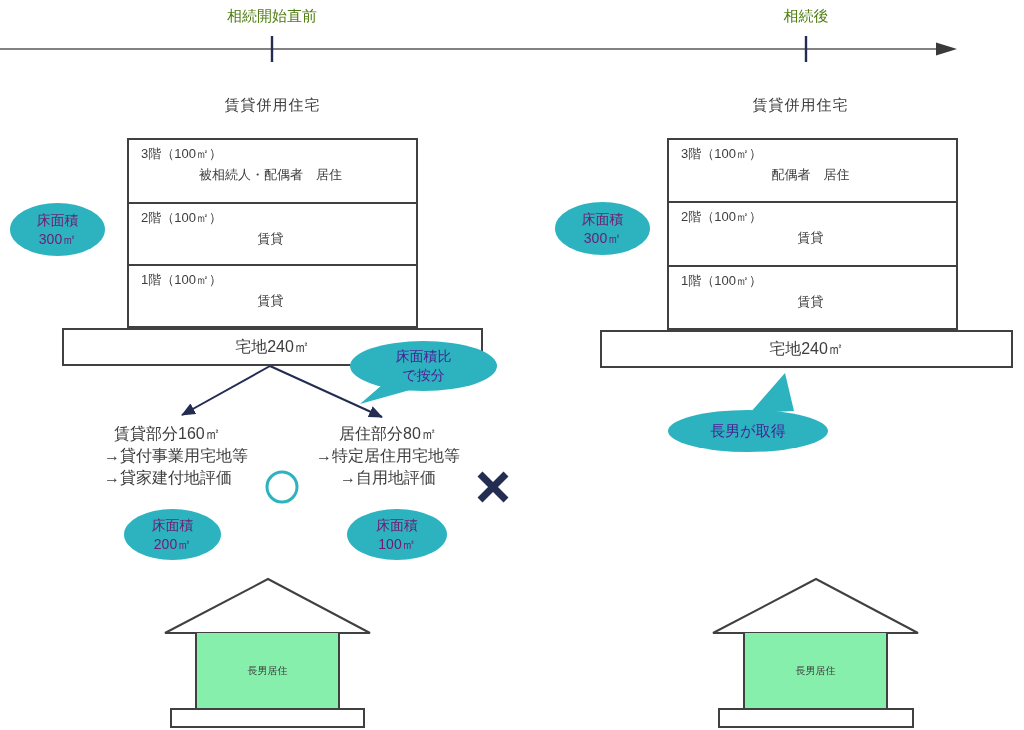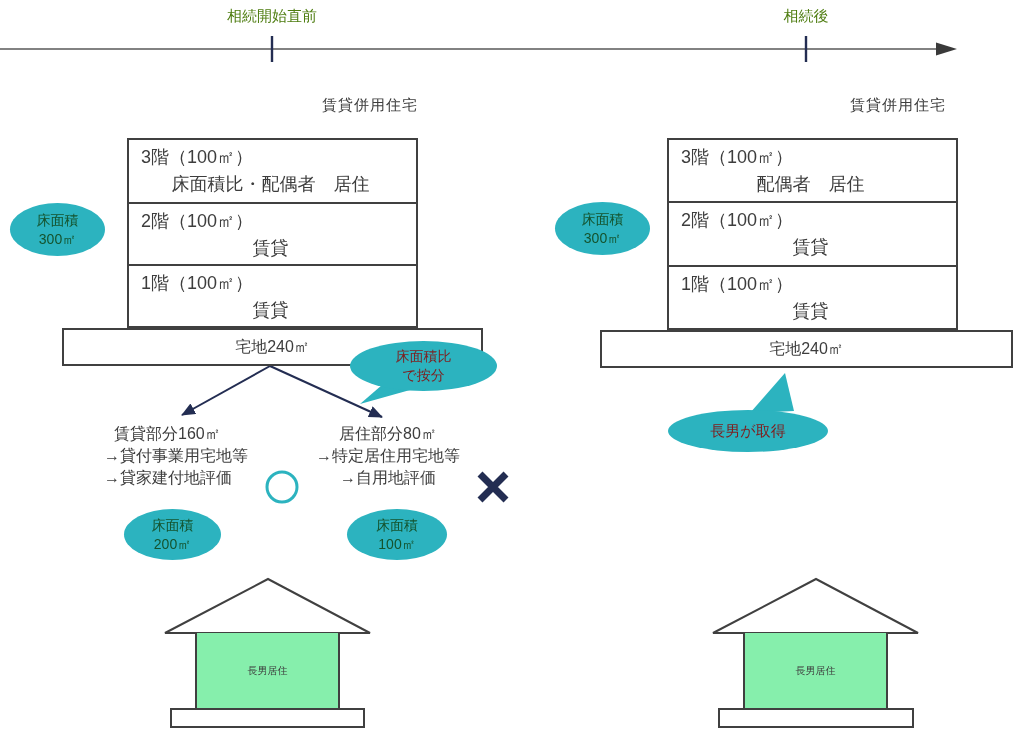--- a/index.html
+++ b/index.html
@@ -1,31 +1,31 @@
 <!DOCTYPE html>
 <html style="--teal: #2cb3bf; --navy: #232d52; --box-border: #404040; --text: #3d3d3d; --timeline-line: #595959;"><head>
 <meta charset="utf-8">
 <style>
   html,body { margin:0; padding:0; background:#ffffff; }
   body { font-family:"Liberation Sans","DejaVu Sans",sans-serif; color:var(--text,#3d3d3d); }
   .stage { position:relative; width:1024px; height:730px; background:#fff; overflow:hidden; }
   .abs { position:absolute; box-sizing:border-box; }
   .svg-layer { position:absolute; left:0; top:0; width:1024px; height:730px; }
   .tl-label { font-size:15px; text-align:center; color:#4d7c0f; }
-  .title { font-size:15px; text-align:right; letter-spacing:1px; }
+  .title { font-size:15px; text-align:center; letter-spacing:1px; }
   .bldg { border:2px solid var(--box-border,#404040); background:#fff; }
-  .floor { box-sizing:border-box; font-size:18px; padding:5px 16px 0 12px; }
+  .floor { box-sizing:border-box; font-size:13px; padding:5px 16px 0 12px; }
   .floor-divider { border-bottom:2px solid var(--box-border,#404040); }
   .floor-use { text-align:center; margin-top:3px; }
   .land { border:2px solid var(--box-border,#404040); background:#fff; font-size:16px;
           display:flex; align-items:center; justify-content:center; }
-  .badge { background:var(--teal,#2cb3bf); color:#14532d; border-radius:50%;
+  .badge { background:var(--teal,#2cb3bf); color:#701a75; border-radius:50%;
            display:flex; flex-direction:column; align-items:center; justify-content:center;
            font-size:14px; line-height:1.3; text-align:center; }
-  .bubble { background:var(--teal,#2cb3bf); color:#7f1d1d; border-radius:50%;
+  .bubble { background:var(--teal,#2cb3bf); color:#4c1d95; border-radius:50%;
             display:flex; flex-direction:column; align-items:center; justify-content:center;
             font-size:14px; line-height:1.35; text-align:center; }
   .bubble-single { font-size:15px; }
   .result { font-size:16px; line-height:22px; white-space:nowrap; }
   .result .l1 { padding-left:10px; }
   .result-center { text-align:center; }
   .house-body { border-left:2px solid var(--box-border,#404040); border-right:2px solid var(--box-border,#404040);
                 background:#86efac; display:flex; align-items:center; justify-content:center; font-size:10px; }
   .house-base { border:2px solid var(--box-border,#404040); background:#fff; }
 </style>
@@ -57,21 +57,21 @@
   </svg>
 
   <div class="abs tl-label" style="left:192px;top:7px;width:160px;">相続開始直前</div>
   <div class="abs tl-label" style="left:726px;top:7px;width:160px;">相続後</div>
 
   <div class="abs title" style="left:127px;top:96px;width:291px;">賃貸併用住宅</div>
 
   <div class="abs bldg" style="left:127px;top:138px;width:291px;height:190px;">
     <div class="floor floor-divider" style="height:64px;">
       <div>3階（100㎡）</div>
-      <div class="floor-use">床面積比・配偶者　居住</div>
+      <div class="floor-use">被相続人・配偶者　居住</div>
     </div>
     <div class="floor floor-divider" style="height:62px;">
       <div>2階（100㎡）</div>
       <div class="floor-use">賃貸</div>
     </div>
     <div class="floor" style="height:60px;">
       <div>1階（100㎡）</div>
       <div class="floor-use">賃貸</div>
     </div>
   </div>

